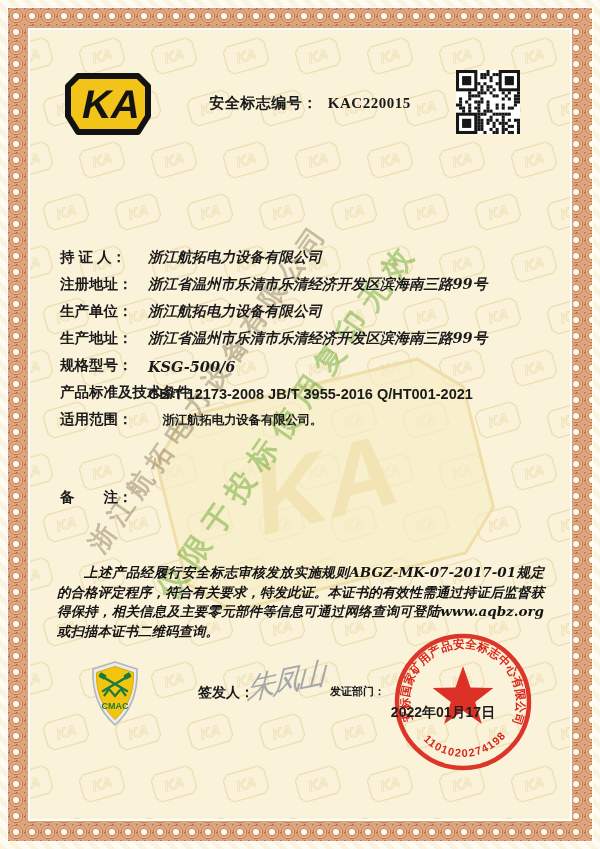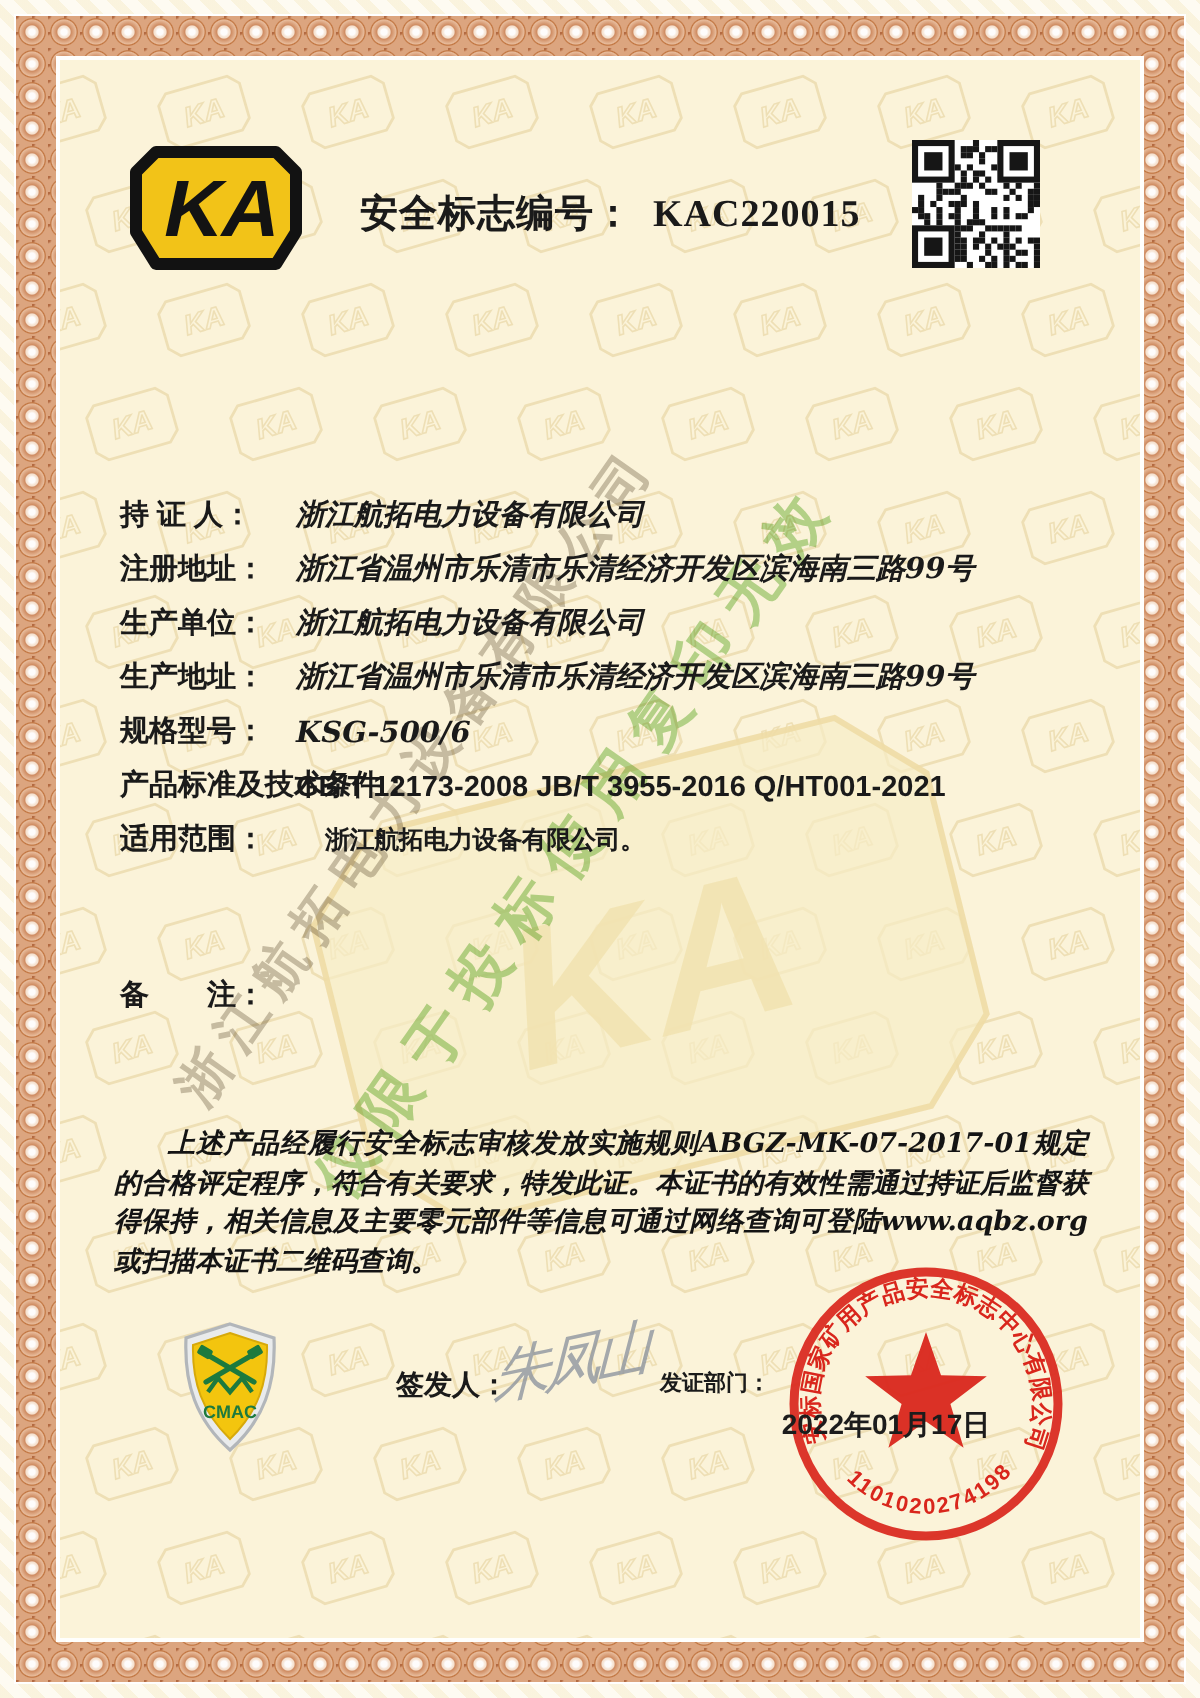--- a/index.html
+++ b/index.html
@@ -21,22 +21,22 @@
   }
   .inner {
     position:absolute; inset:28px; background:#fbf3d9;
     border:2px solid rgba(255,255,255,.95);
   }
   .bgsvg { position:absolute; left:30px; top:30px; }
 
   
   .kalogo { position:absolute; left:64px; top:72px; width:88px; height:64px; }
   .certno {
-    position:absolute; left:180px; top:94px; width:260px; 
-    font-family:"Liberation Serif", serif; font-weight:bold; font-size:19px; letter-spacing:.5px;
+    position:absolute; left:180px; top:94px; width:260px; text-align:center;
+    font-family:"Liberation Serif", serif; font-weight:bold; font-size:15px; letter-spacing:.5px;
   }
   .certno-val { margin-left:10px; }
   .qr { position:absolute; left:456px; top:70px; width:64px; height:64px; }
 
   .title {
     position:absolute; left:0; top:174px; width:100%; text-align:center;
     font-family:"Liberation Serif", serif; font-weight:bold; font-size:31px; letter-spacing:4px;
   }
 
   

